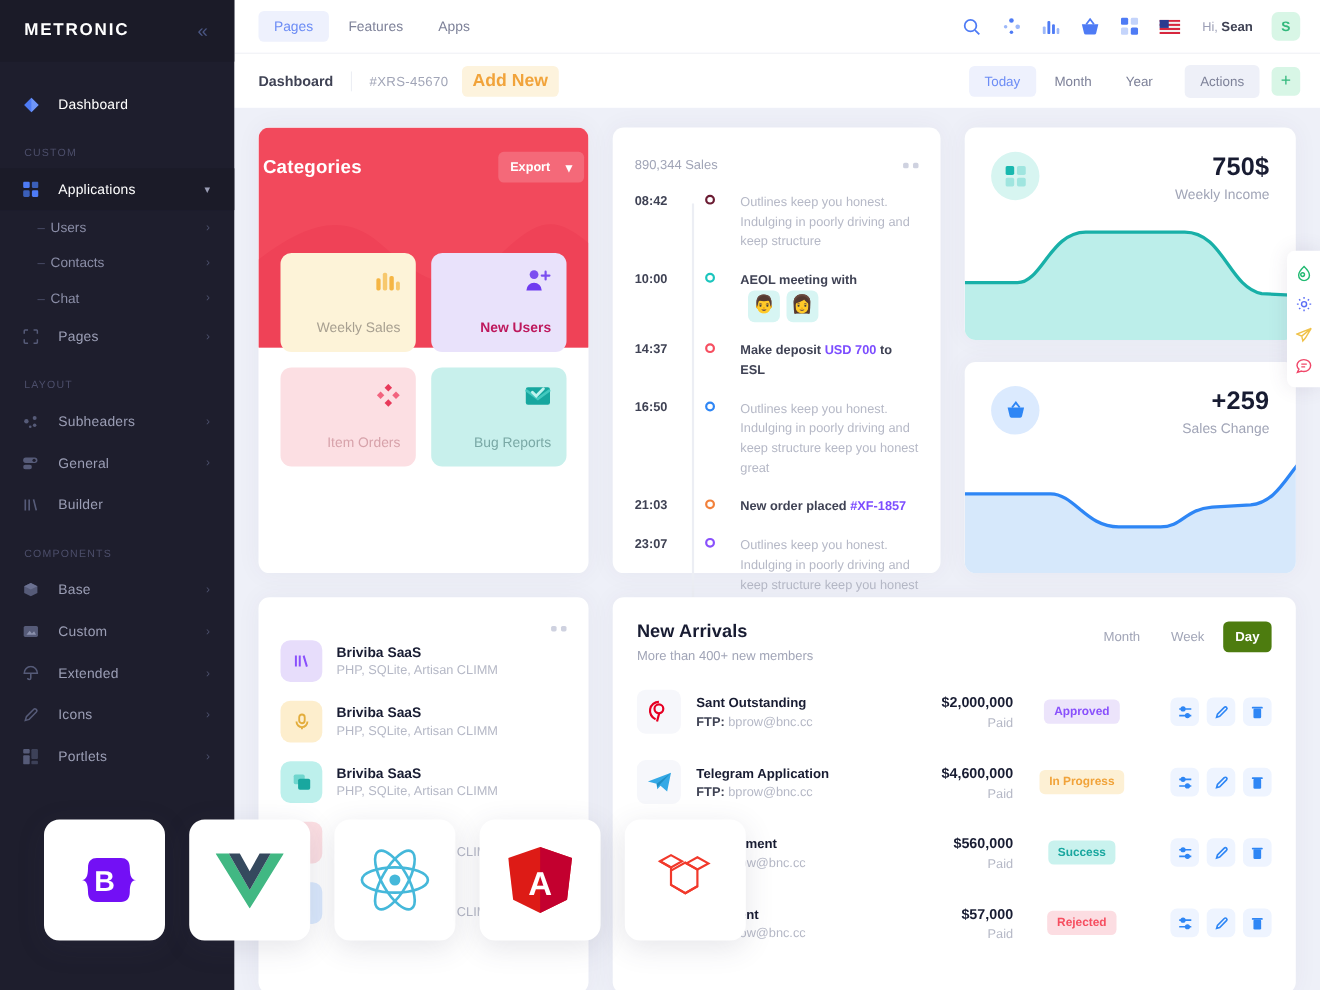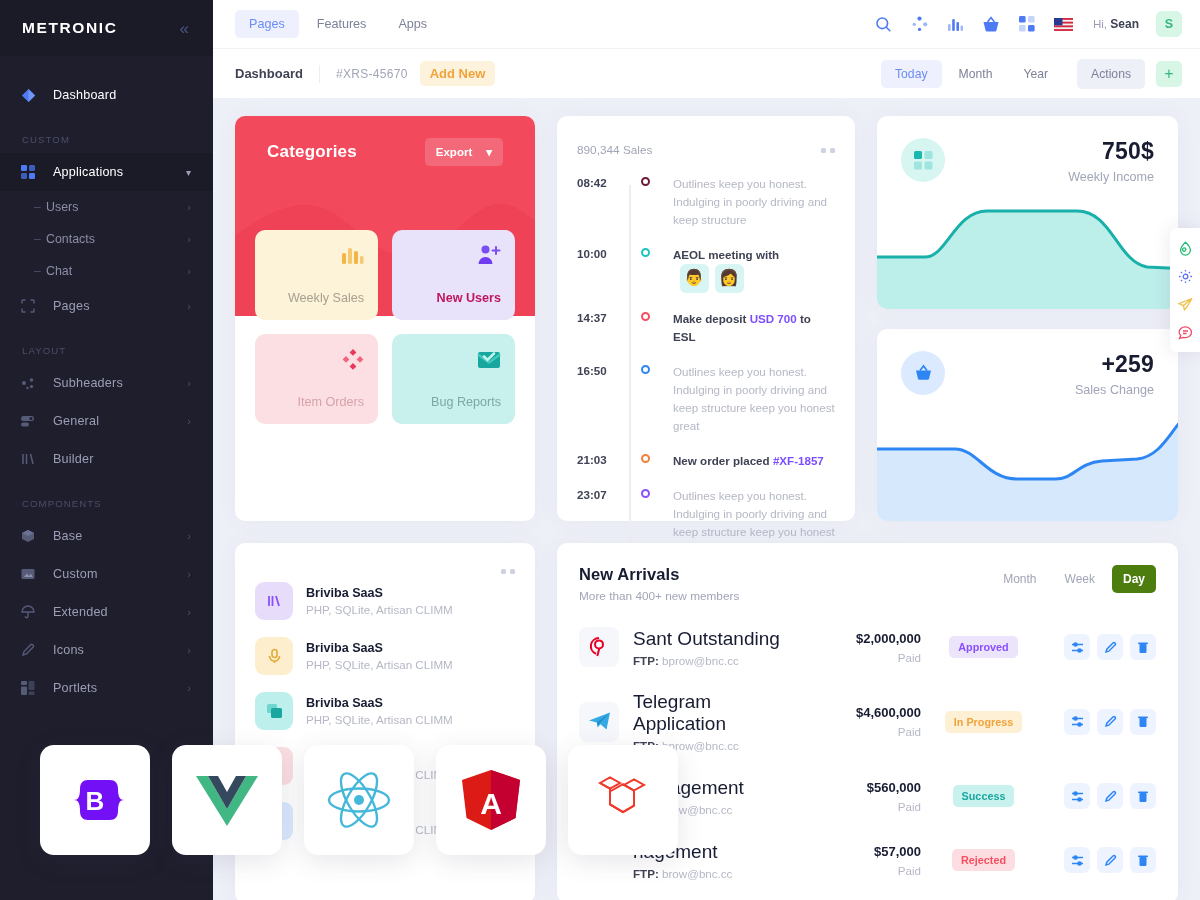--- a/index.html
+++ b/index.html
@@ -77,21 +77,21 @@
   .subbar {
     height: 50px; background: #fff; display: flex; align-items: center;
     padding: 0 18px 0 22px; flex: 0 0 50px;
     border-top: 1px solid #f2f3f7;
   }
   .crumb-title { font-size: 13px; font-weight: 600; color: #3f4254; }
   .crumb-div { width: 1px; height: 18px; background: #eceef4; margin: 0 16px; }
   .crumb-id { font-size: 12px; color: #a1a5b7; letter-spacing: .3px; }
   .add-new {
     margin-left: 12px; background: #fdf3dd; color: #f1a33a;
-    font-size: 13px; font-weight: 600; padding: 5px 10px; border-radius: 5px;
+    font-size: 16px; font-weight: 600; padding: 5px 10px; border-radius: 5px;
     cursor: pointer;
   }
   .subbar-right { margin-left: auto; display: flex; align-items: center; gap: 3px; }
   .seg { font-size: 12.2px; padding: 7px 14px; border-radius: 5px; color: #7e8299; cursor: pointer; }
   .seg.active { background: #eef1fd; color: #6c8cf5; font-weight: 500; }
   .actions-btn {
     background: #eef0f8; color: #7e8299; font-size: 12.2px;
     padding: 8px 14px; border-radius: 5px; margin-left: 12px; cursor: pointer;
   }
   .plus-btn {
@@ -111,21 +111,21 @@
     width: 300px; flex: 0 0 300px; position: relative;
     border-radius: 10px; overflow: hidden; background: #fff;
     box-shadow: 0 0 22px 0 rgba(82,63,105,.05);
   }
   .cat-red {
     position: absolute; top: 0; left: 0; right: 0; height: 200px;
     background: #f2495c;
   }
   .cat-head {
     position: relative; display: flex; align-items: center;
-    justify-content: space-between; padding: 22px 32px 0;
+    justify-content: space-between; padding: 22px 4px 0;
   }
   .cat-title { color: #fff; font-size: 17px; font-weight: 700; letter-spacing: .2px; }
   .export-btn {
     background: rgba(255,255,255,.18); color: #fff; font-size: 11.5px;
     font-weight: 600; padding: 7px 11px; border-radius: 5px;
     display: flex; align-items: center; gap: 14px; cursor: pointer;
   }
   .cat-tiles {
     position: relative; display: grid; grid-template-columns: 1fr 1fr;
     gap: 14px; padding: 0 20px; margin-top: 64px;
@@ -179,21 +179,21 @@
 
   
   .na-card { flex: 1; padding: 22px 22px 0; position: relative; min-width: 0; overflow: hidden; }
   .na-head { display: flex; align-items: flex-start; }
   .na-toggle { margin-left: auto; display: flex; align-items: center; gap: 6px; }
   .na-seg { font-size: 12px; color: #a1a5b7; padding: 7px 11px; border-radius: 5px; cursor: pointer; }
   .na-seg.active { background: #4d7c0f; color: #fff; font-weight: 600; }
   .na-row { display: flex; align-items: center; padding: 12px 0; }
   .na-logo { width: 40px; height: 40px; border-radius: 8px; background: #f6f7fb; flex: 0 0 40px; display: flex; align-items: center; justify-content: center; }
   .na-info { margin-left: 14px; width: 168px; }
-  .na-name { font-size: 19px; font-weight: 400; color: #181c32; }
+  .na-name { font-size: 12px; font-weight: 700; color: #181c32; }
   .na-ftp { font-size: 11.6px; color: #b5b8c6; margin-top: 4px; }
   .na-ftp b { color: #3f4254; font-weight: 700; }
   .na-amt { width: 120px; text-align: right; }
   .na-price { font-size: 13px; font-weight: 700; color: #181c32; }
   .na-paid { font-size: 11.6px; color: #b5b8c6; margin-top: 5px; }
   .na-badge-wrap { width: 125px; display: flex; justify-content: center; }
   .na-badge { font-size: 10.8px; font-weight: 600; padding: 5px 9px; border-radius: 5px; }
   .na-acts { margin-left: auto; display: flex; gap: 7px; }
   .na-btn { width: 26px; height: 26px; border-radius: 6px; background: #eef4ff; display: flex; align-items: center; justify-content: center; cursor: pointer; }
 

